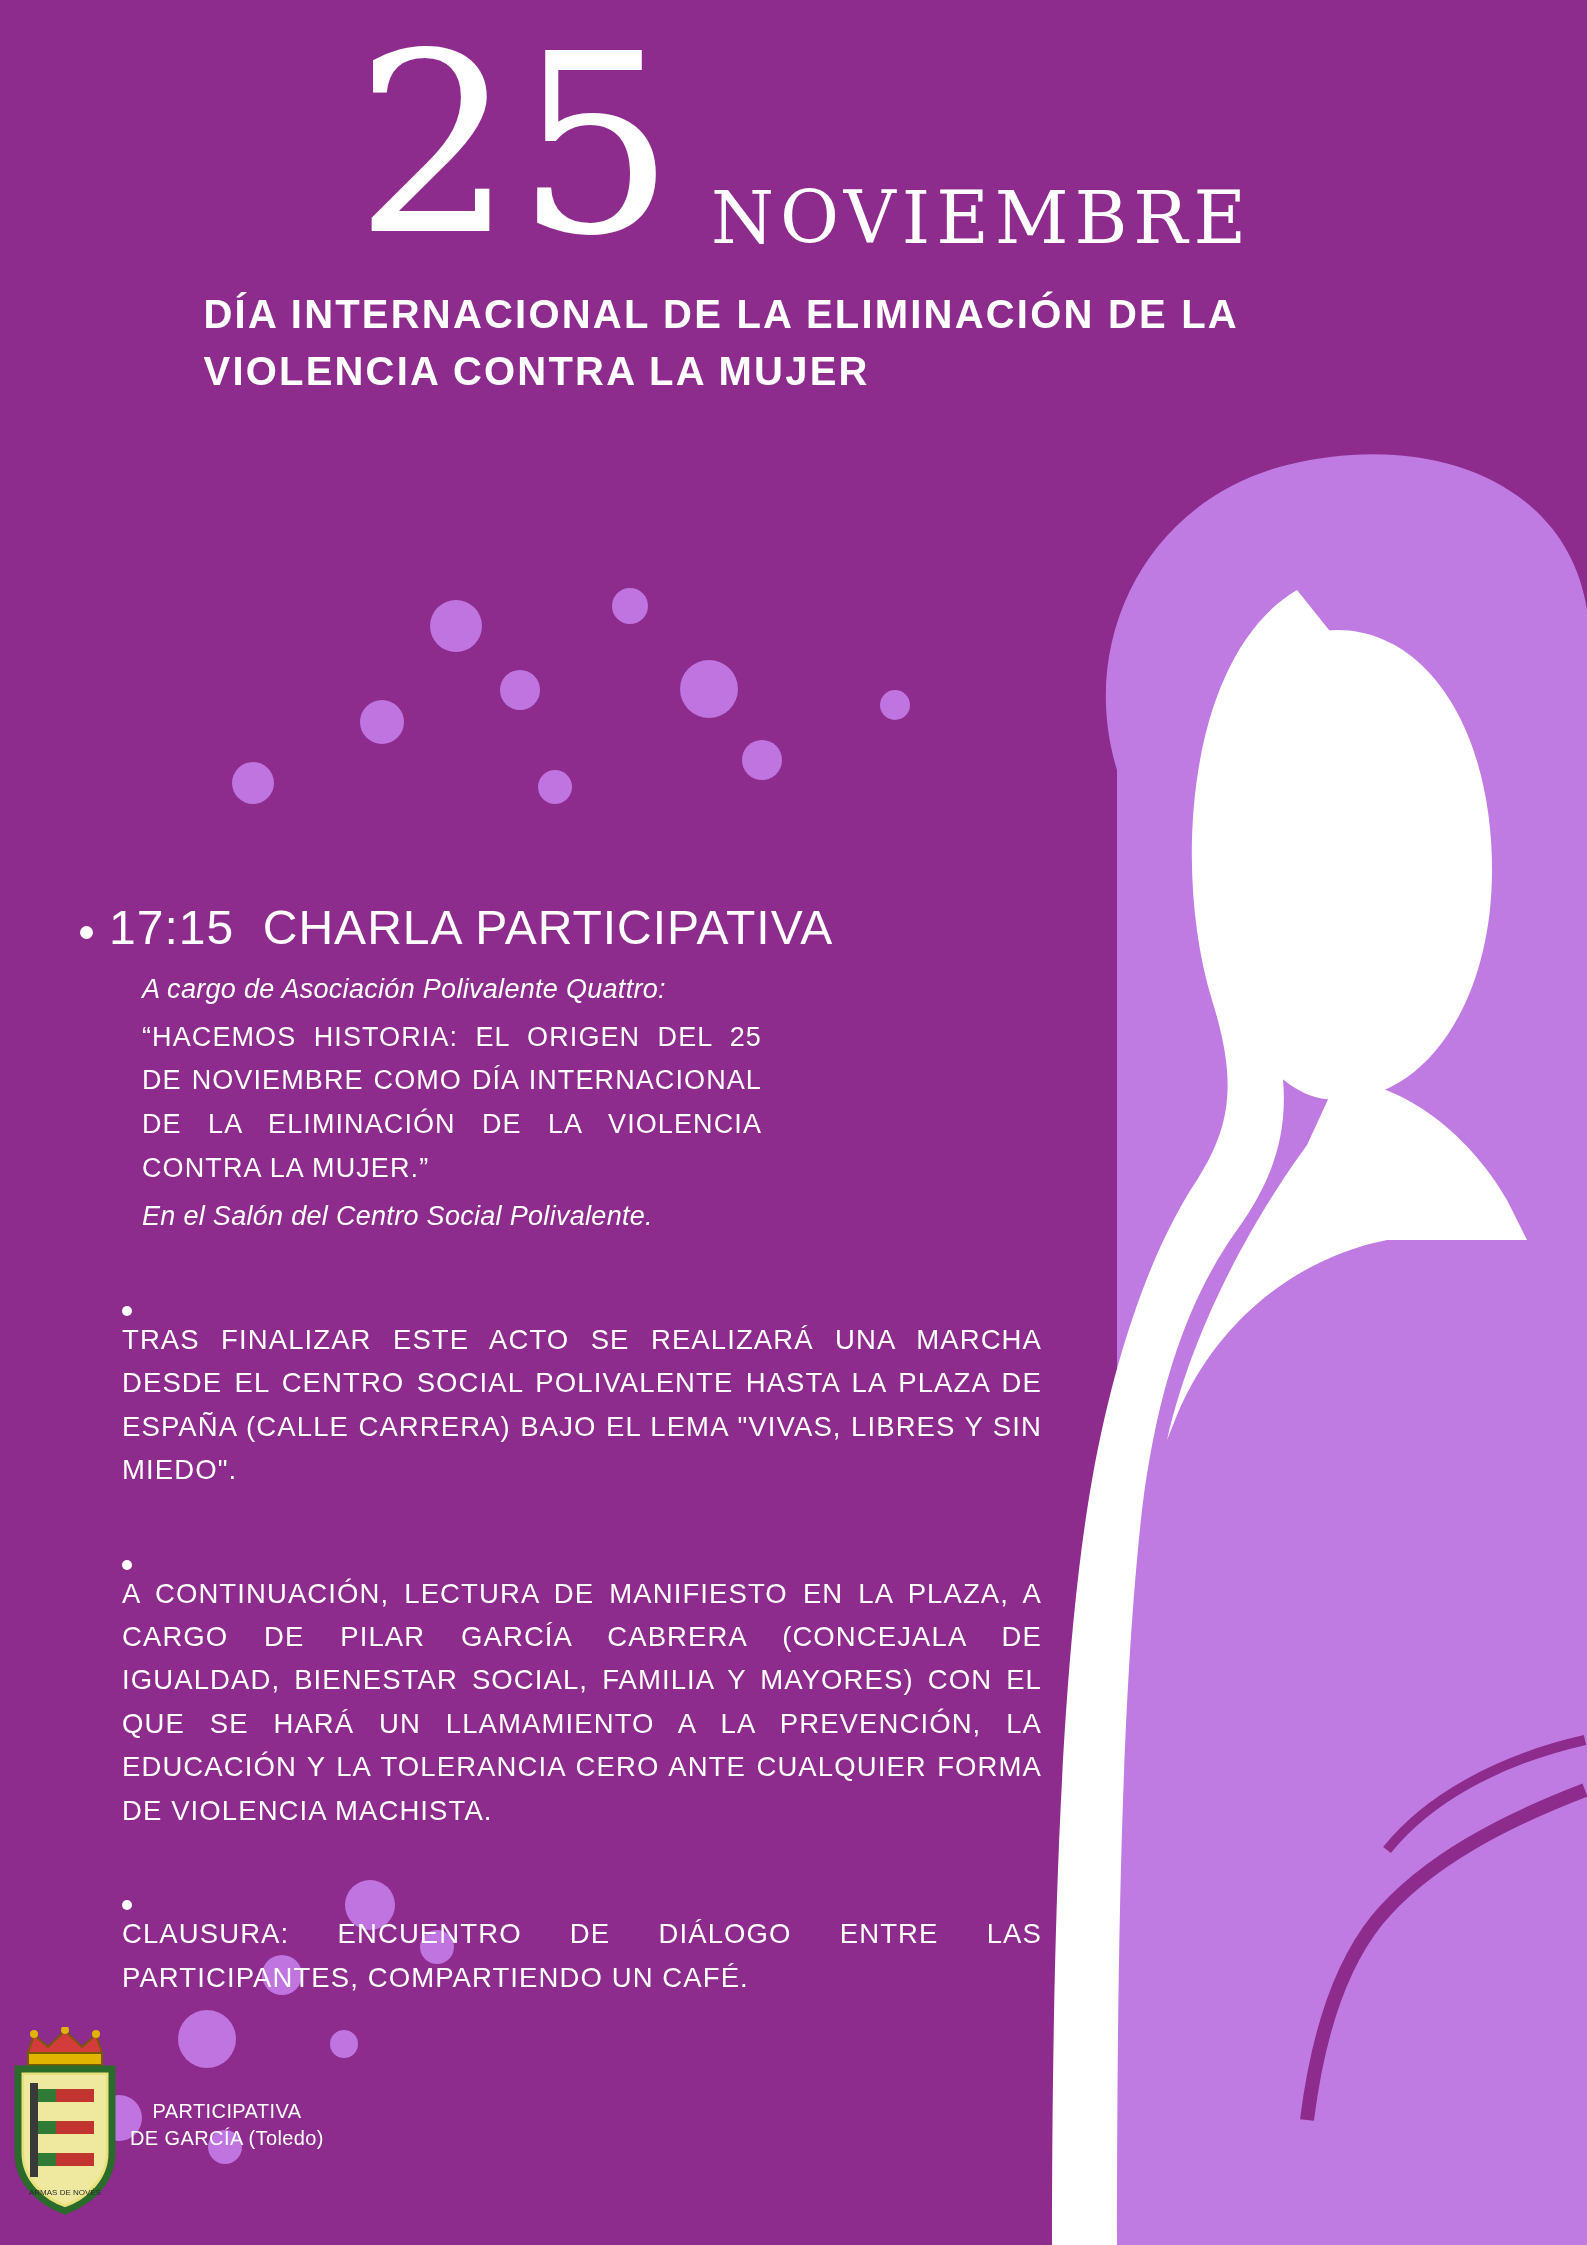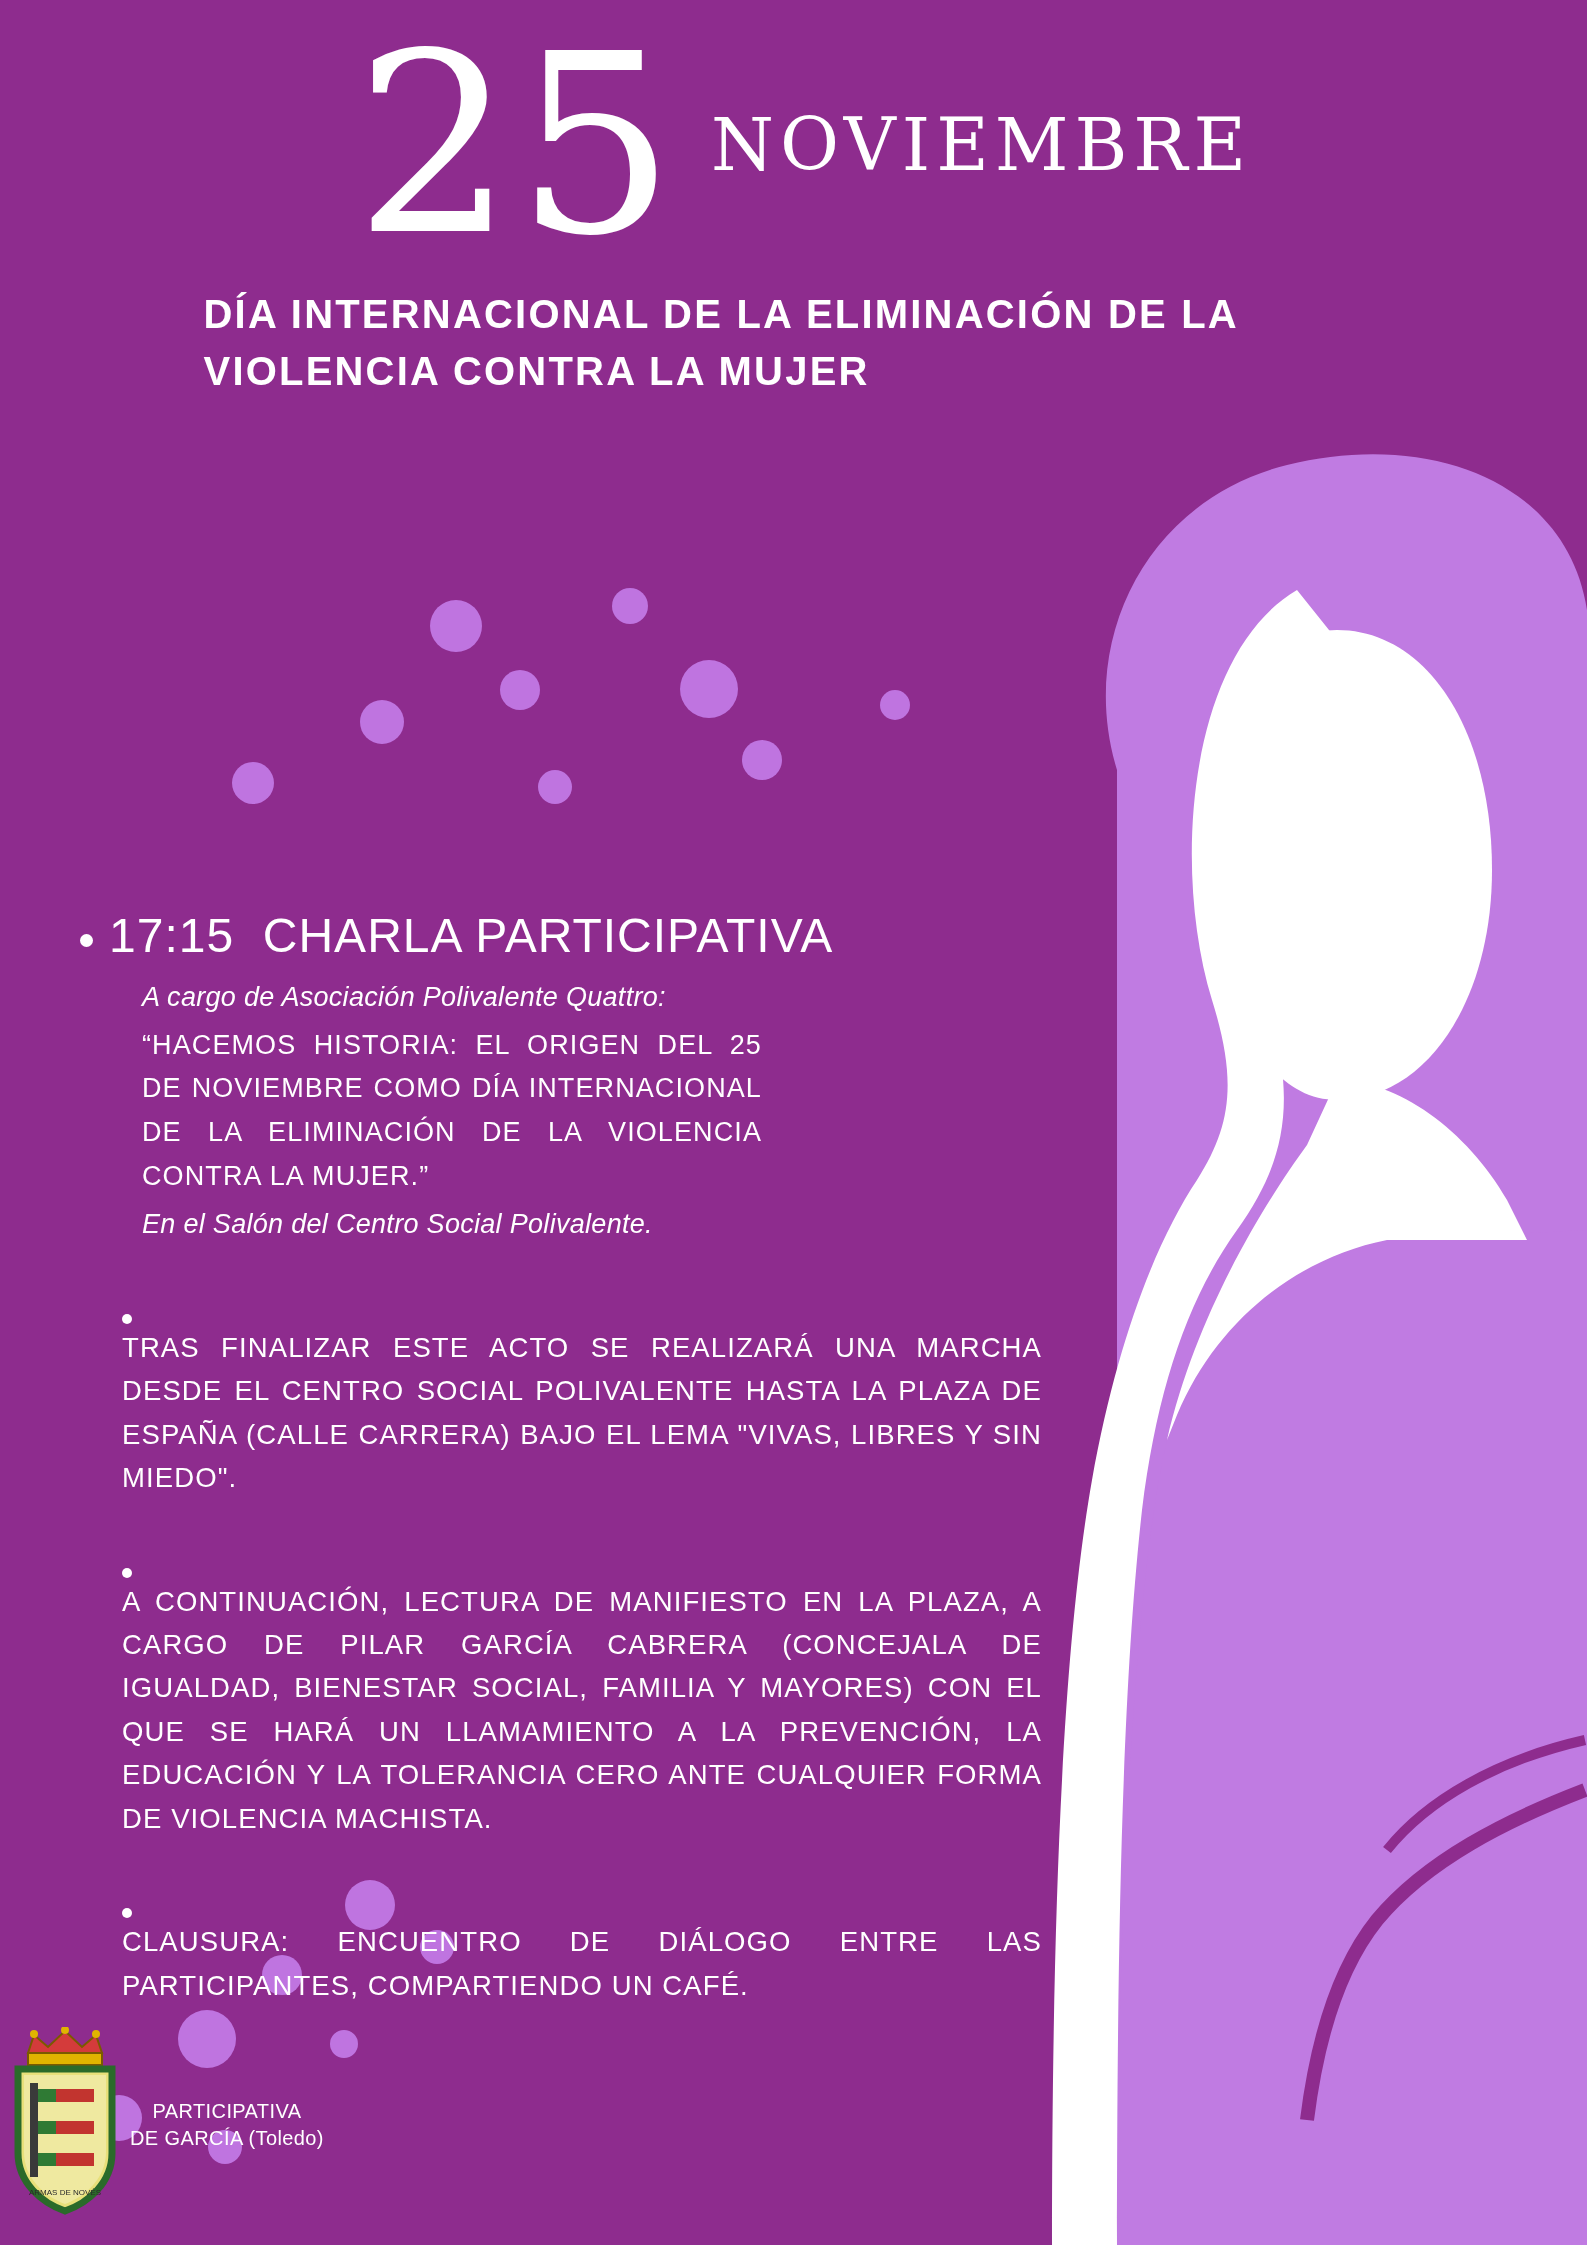--- a/index.html
+++ b/index.html
@@ -44,21 +44,21 @@
   .header {
     position: absolute;
     top: 0;
     left: 0;
     right: 0;
     padding-top: 30px;
     text-align: center;
   }
   .big-date {
     display: flex;
-    align-items: center;
+    align-items: flex-end;
     justify-content: center;
     color: #ffffff;
     gap: 34px;
     padding-left: 20px;
   }
   .big-date .num {
     font-family: "DejaVu Serif", serif;
     font-size: 250px;
     line-height: 0.92;
     font-weight: 400;
@@ -83,21 +83,20 @@
     text-align: left;
   }
 
   
   .content {
     position: absolute;
     left: 80px;
     top: 900px;
     width: 990px;
     color: #ffffff;
-    margin-top: 8px;
   }
 
   .item-main {
     display: flex;
     align-items: flex-start;
     gap: 16px;
   }
   .dot {
     width: 13px;
     height: 13px;

